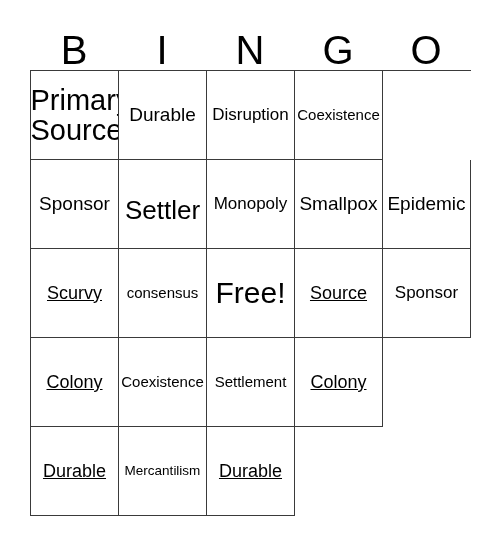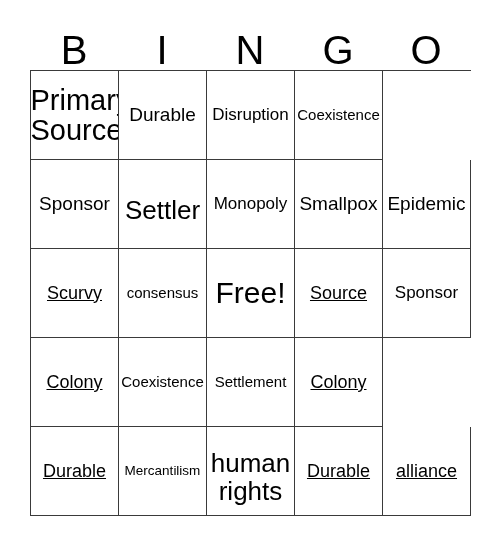--- a/index.html
+++ b/index.html
@@ -170,25 +170,18 @@
     </div>
 
     <div class="grid-row">
       <div class="cell">
           <span class="cell-text fs-md">Durable</span>
         </div>
       <div class="cell">
           <span class="cell-text fs-tiny">Mercantilism</span>
         </div>
       <div class="cell">
-          <span class="cell-text fs-lg">human
-rights</span>
-        </div>
-      <div class="cell">
           <span class="cell-text fs-md">Durable</span>
-        </div>
-      <div class="cell">
-          <span class="cell-text fs-md">alliance</span>
         </div>
     </div>
 
   </div>
 </div>
 
 </body></html>

